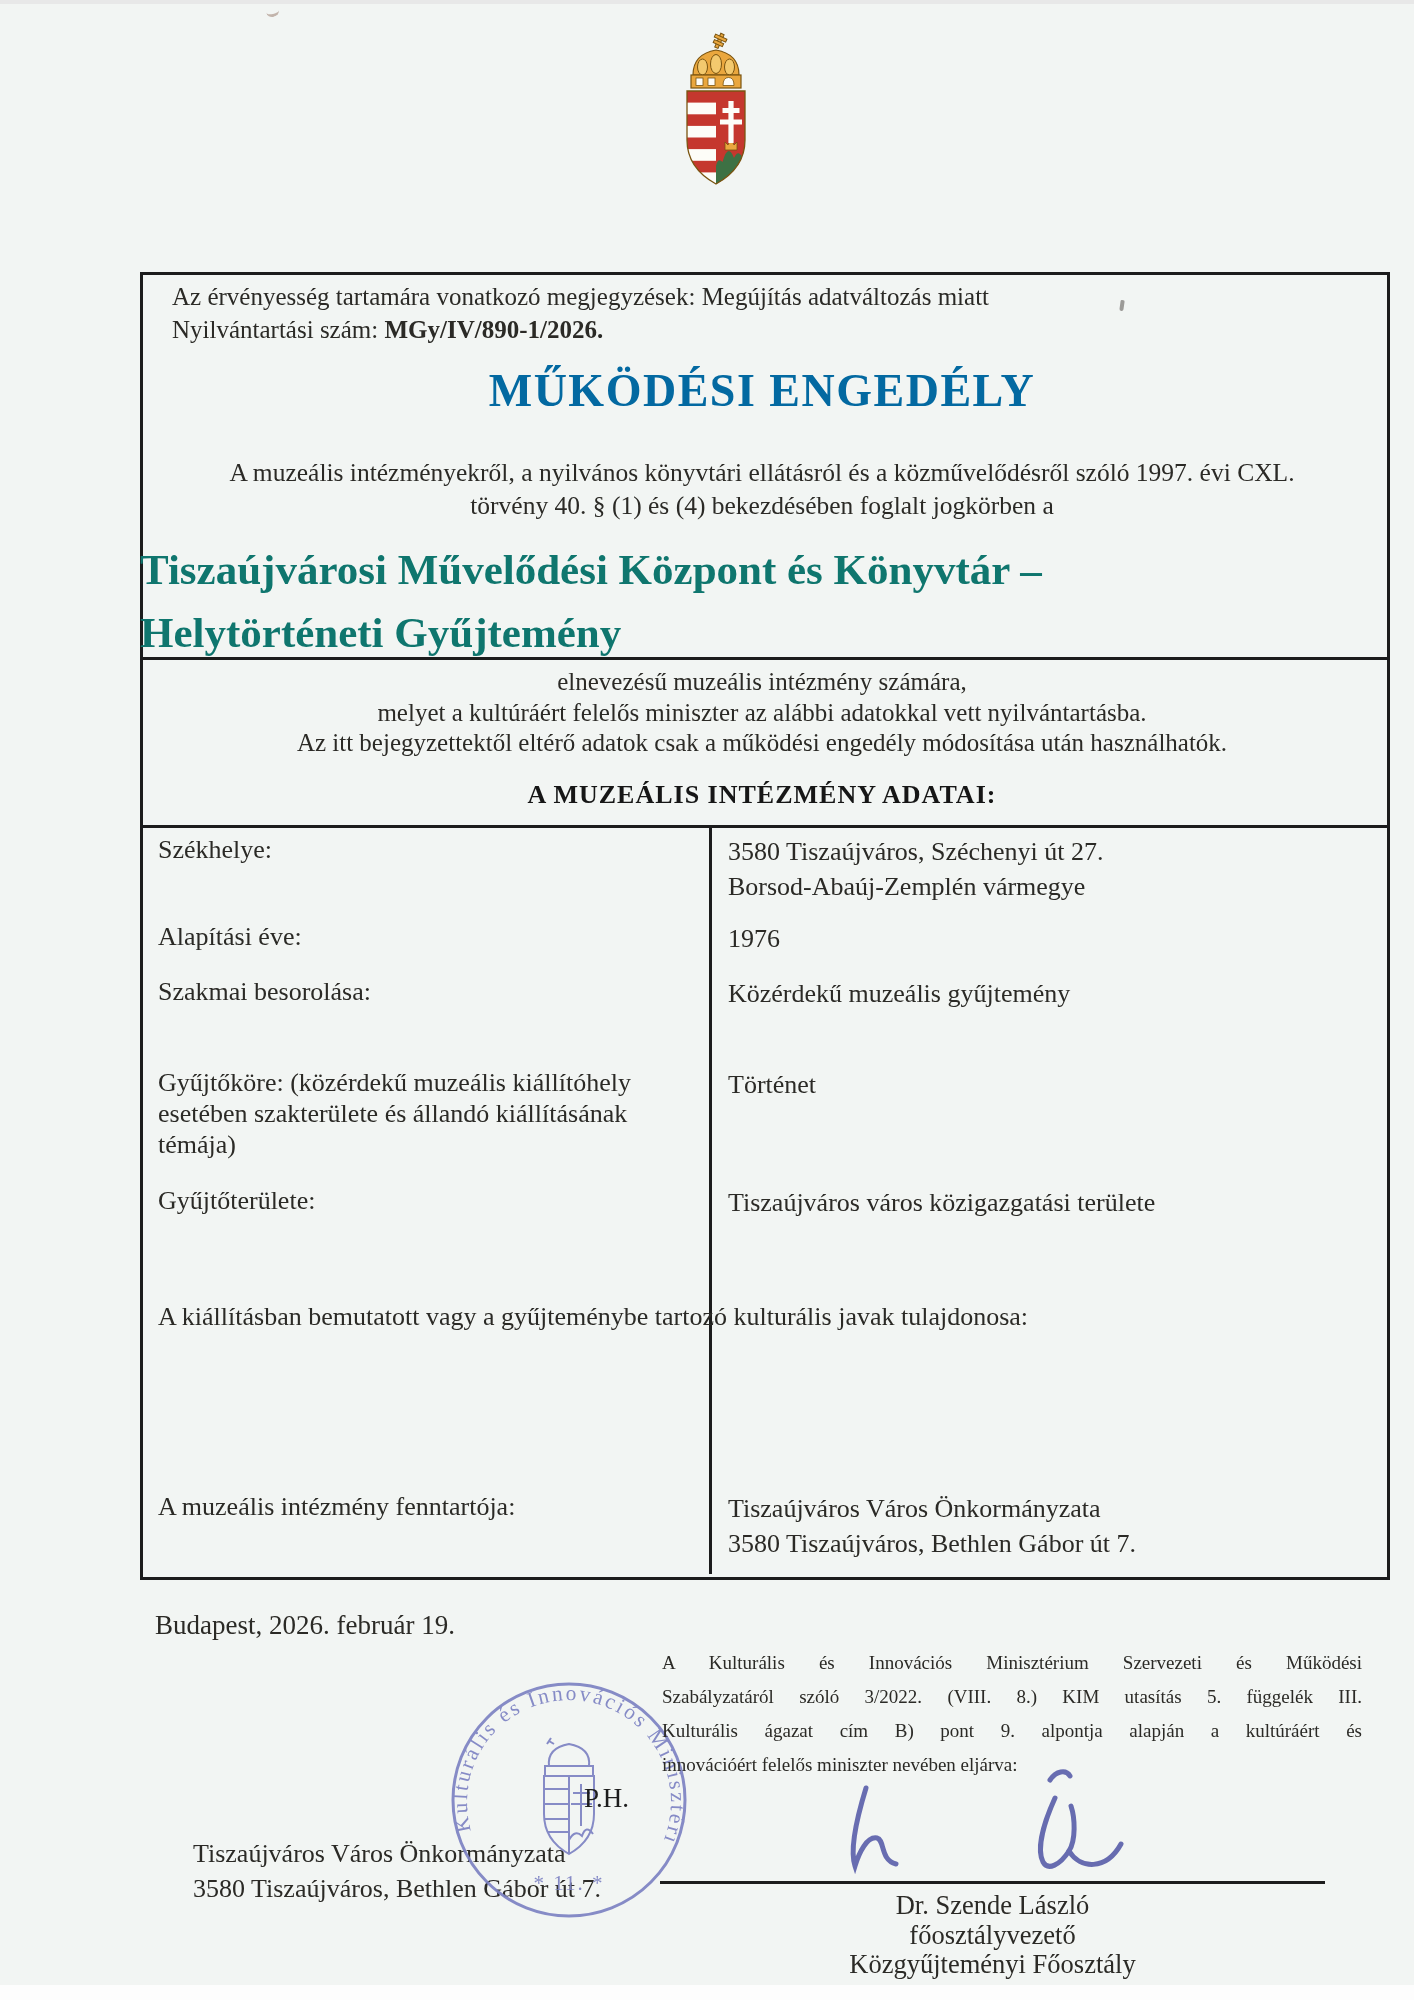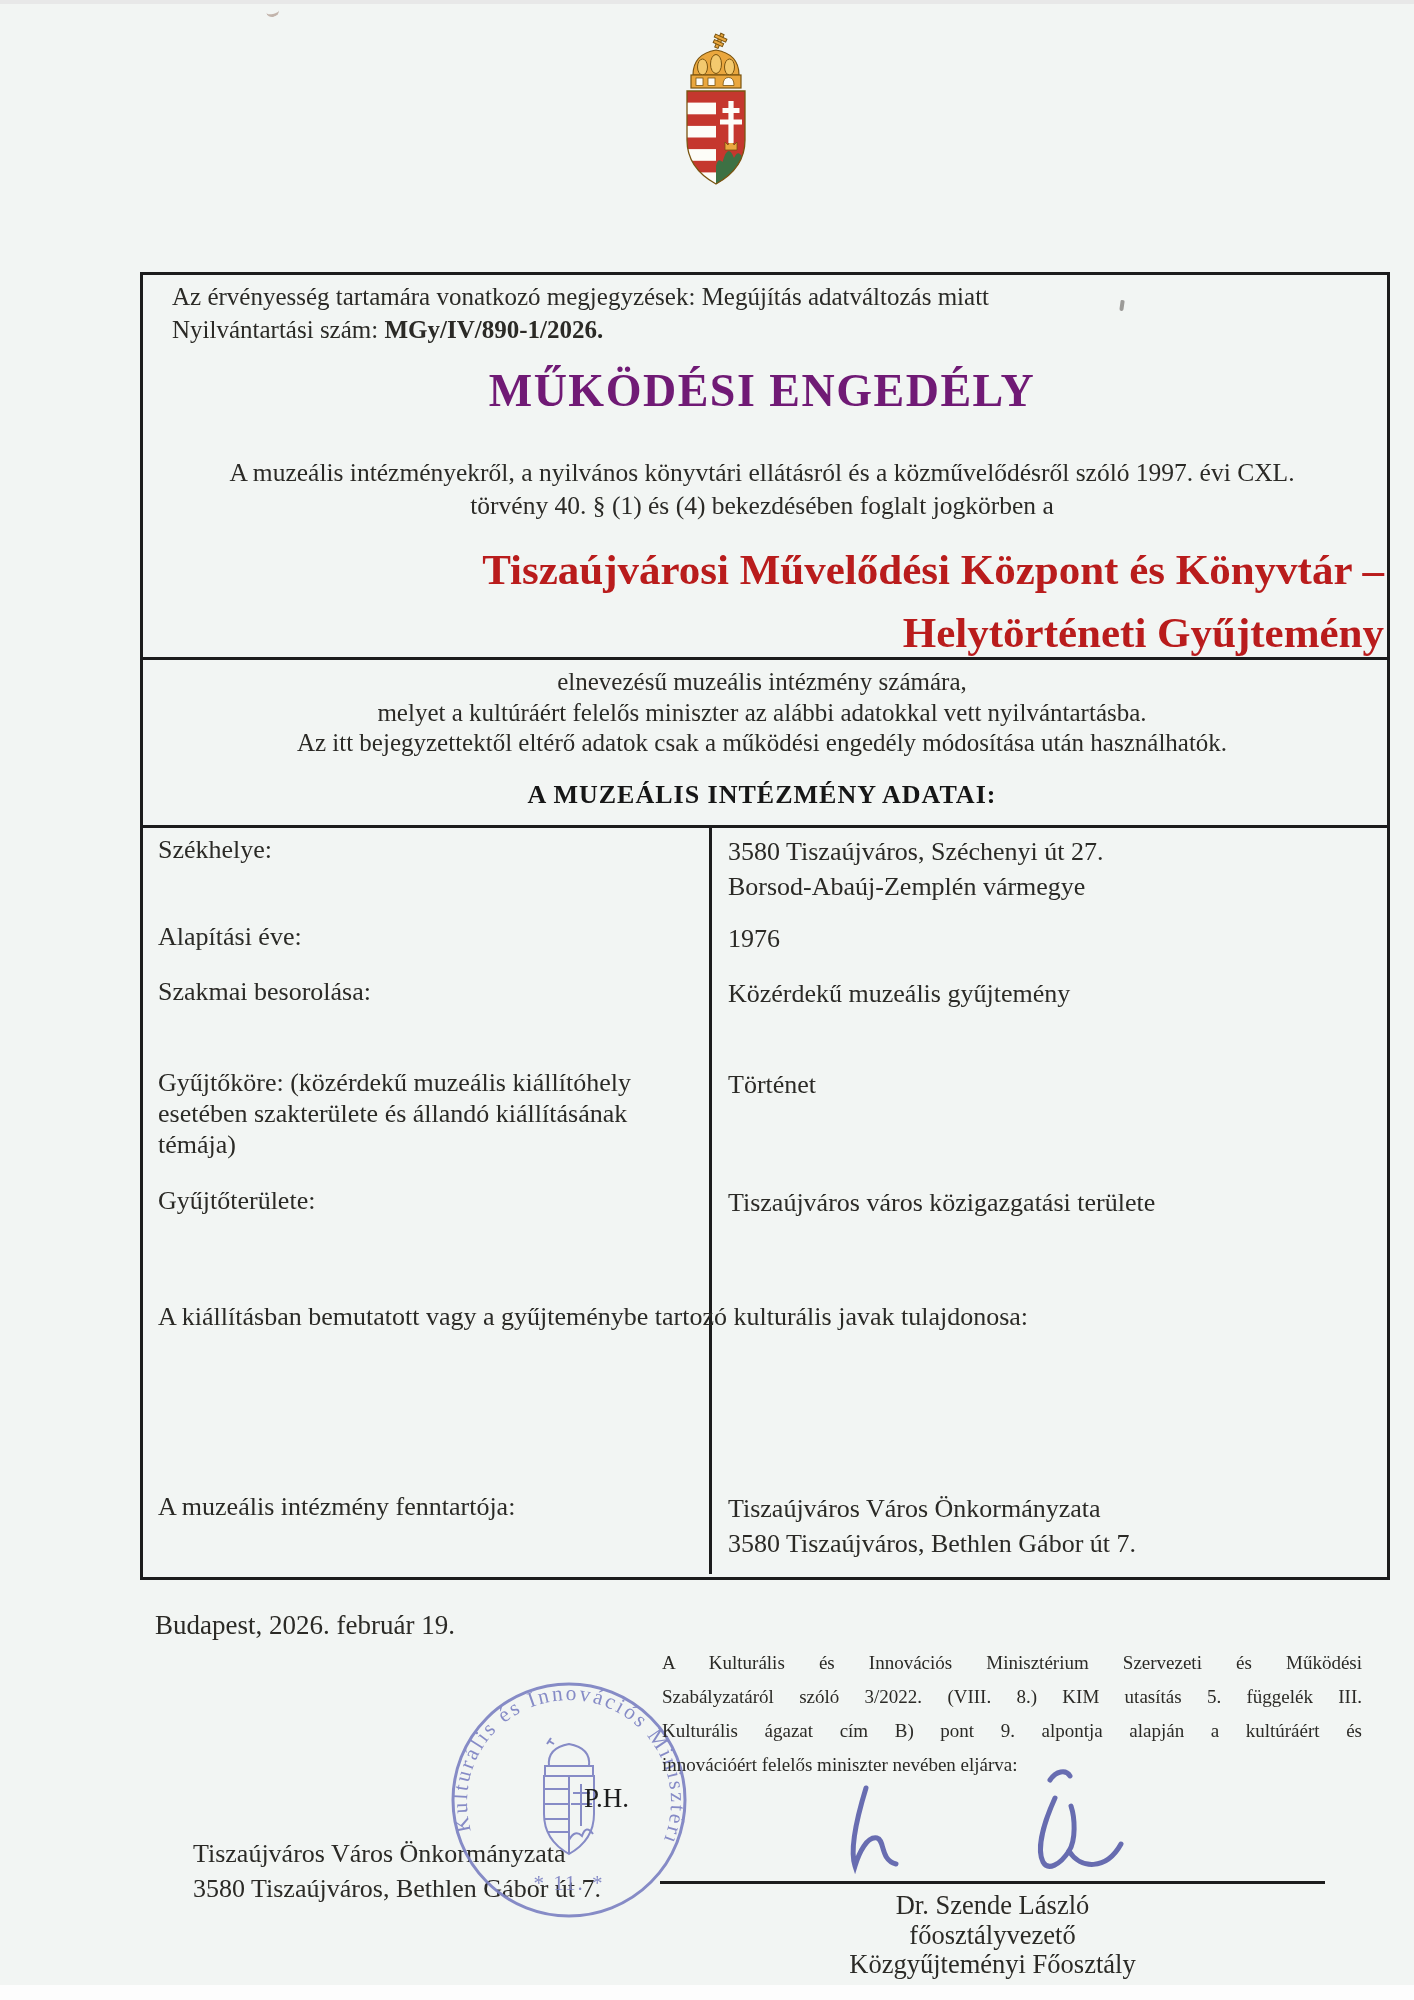--- a/index.html
+++ b/index.html
@@ -14,27 +14,27 @@
 
   
   .outer-box{left:140px; top:268px; width:1244px; height:1302px; border:3px solid #1c1c1c;}
   .hline{left:140px; width:1247px; height:3px; background:#1c1c1c;}
   .vline{left:709px; top:823px; width:3px; height:747px; background:#1c1c1c;}
 
   .remarks{left:172px; top:276px; width:1190px; font-size:25px; line-height:33px;}
   .remarks .b{font-weight:bold;}
 
   .doc-title{left:140px; top:360px; width:1244px; text-align:center;
-    font-size:46px; font-weight:bold; letter-spacing:1.5px; color:#701a75;}
+    font-size:46px; font-weight:bold; letter-spacing:1.5px; color:#0369a1;}
 
   .legal-intro{left:150px; top:452px; width:1224px; text-align:center;
     font-size:25.5px; line-height:33px;}
 
-  .inst-name{left:140px; top:534px; width:1244px; text-align:right;
-    font-size:43px; font-weight:bold; line-height:63px; color:#b91c1c;}
+  .inst-name{left:140px; top:534px; width:1244px; text-align:left;
+    font-size:43px; font-weight:bold; line-height:63px; color:#0f766e;}
 
   .reg-clause{left:150px; top:663px; width:1224px; text-align:center;
     font-size:25px; line-height:30.5px;}
 
   .data-heading{left:140px; top:776px; width:1244px; text-align:center;
     font-size:26px; font-weight:bold; letter-spacing:1px; color:#161616;}
 
   
   .t-row{position:absolute; left:158px; width:1210px; display:flex; align-items:flex-start;}
   .t-label{flex:0 0 535px; font-size:26px; line-height:31px;}

